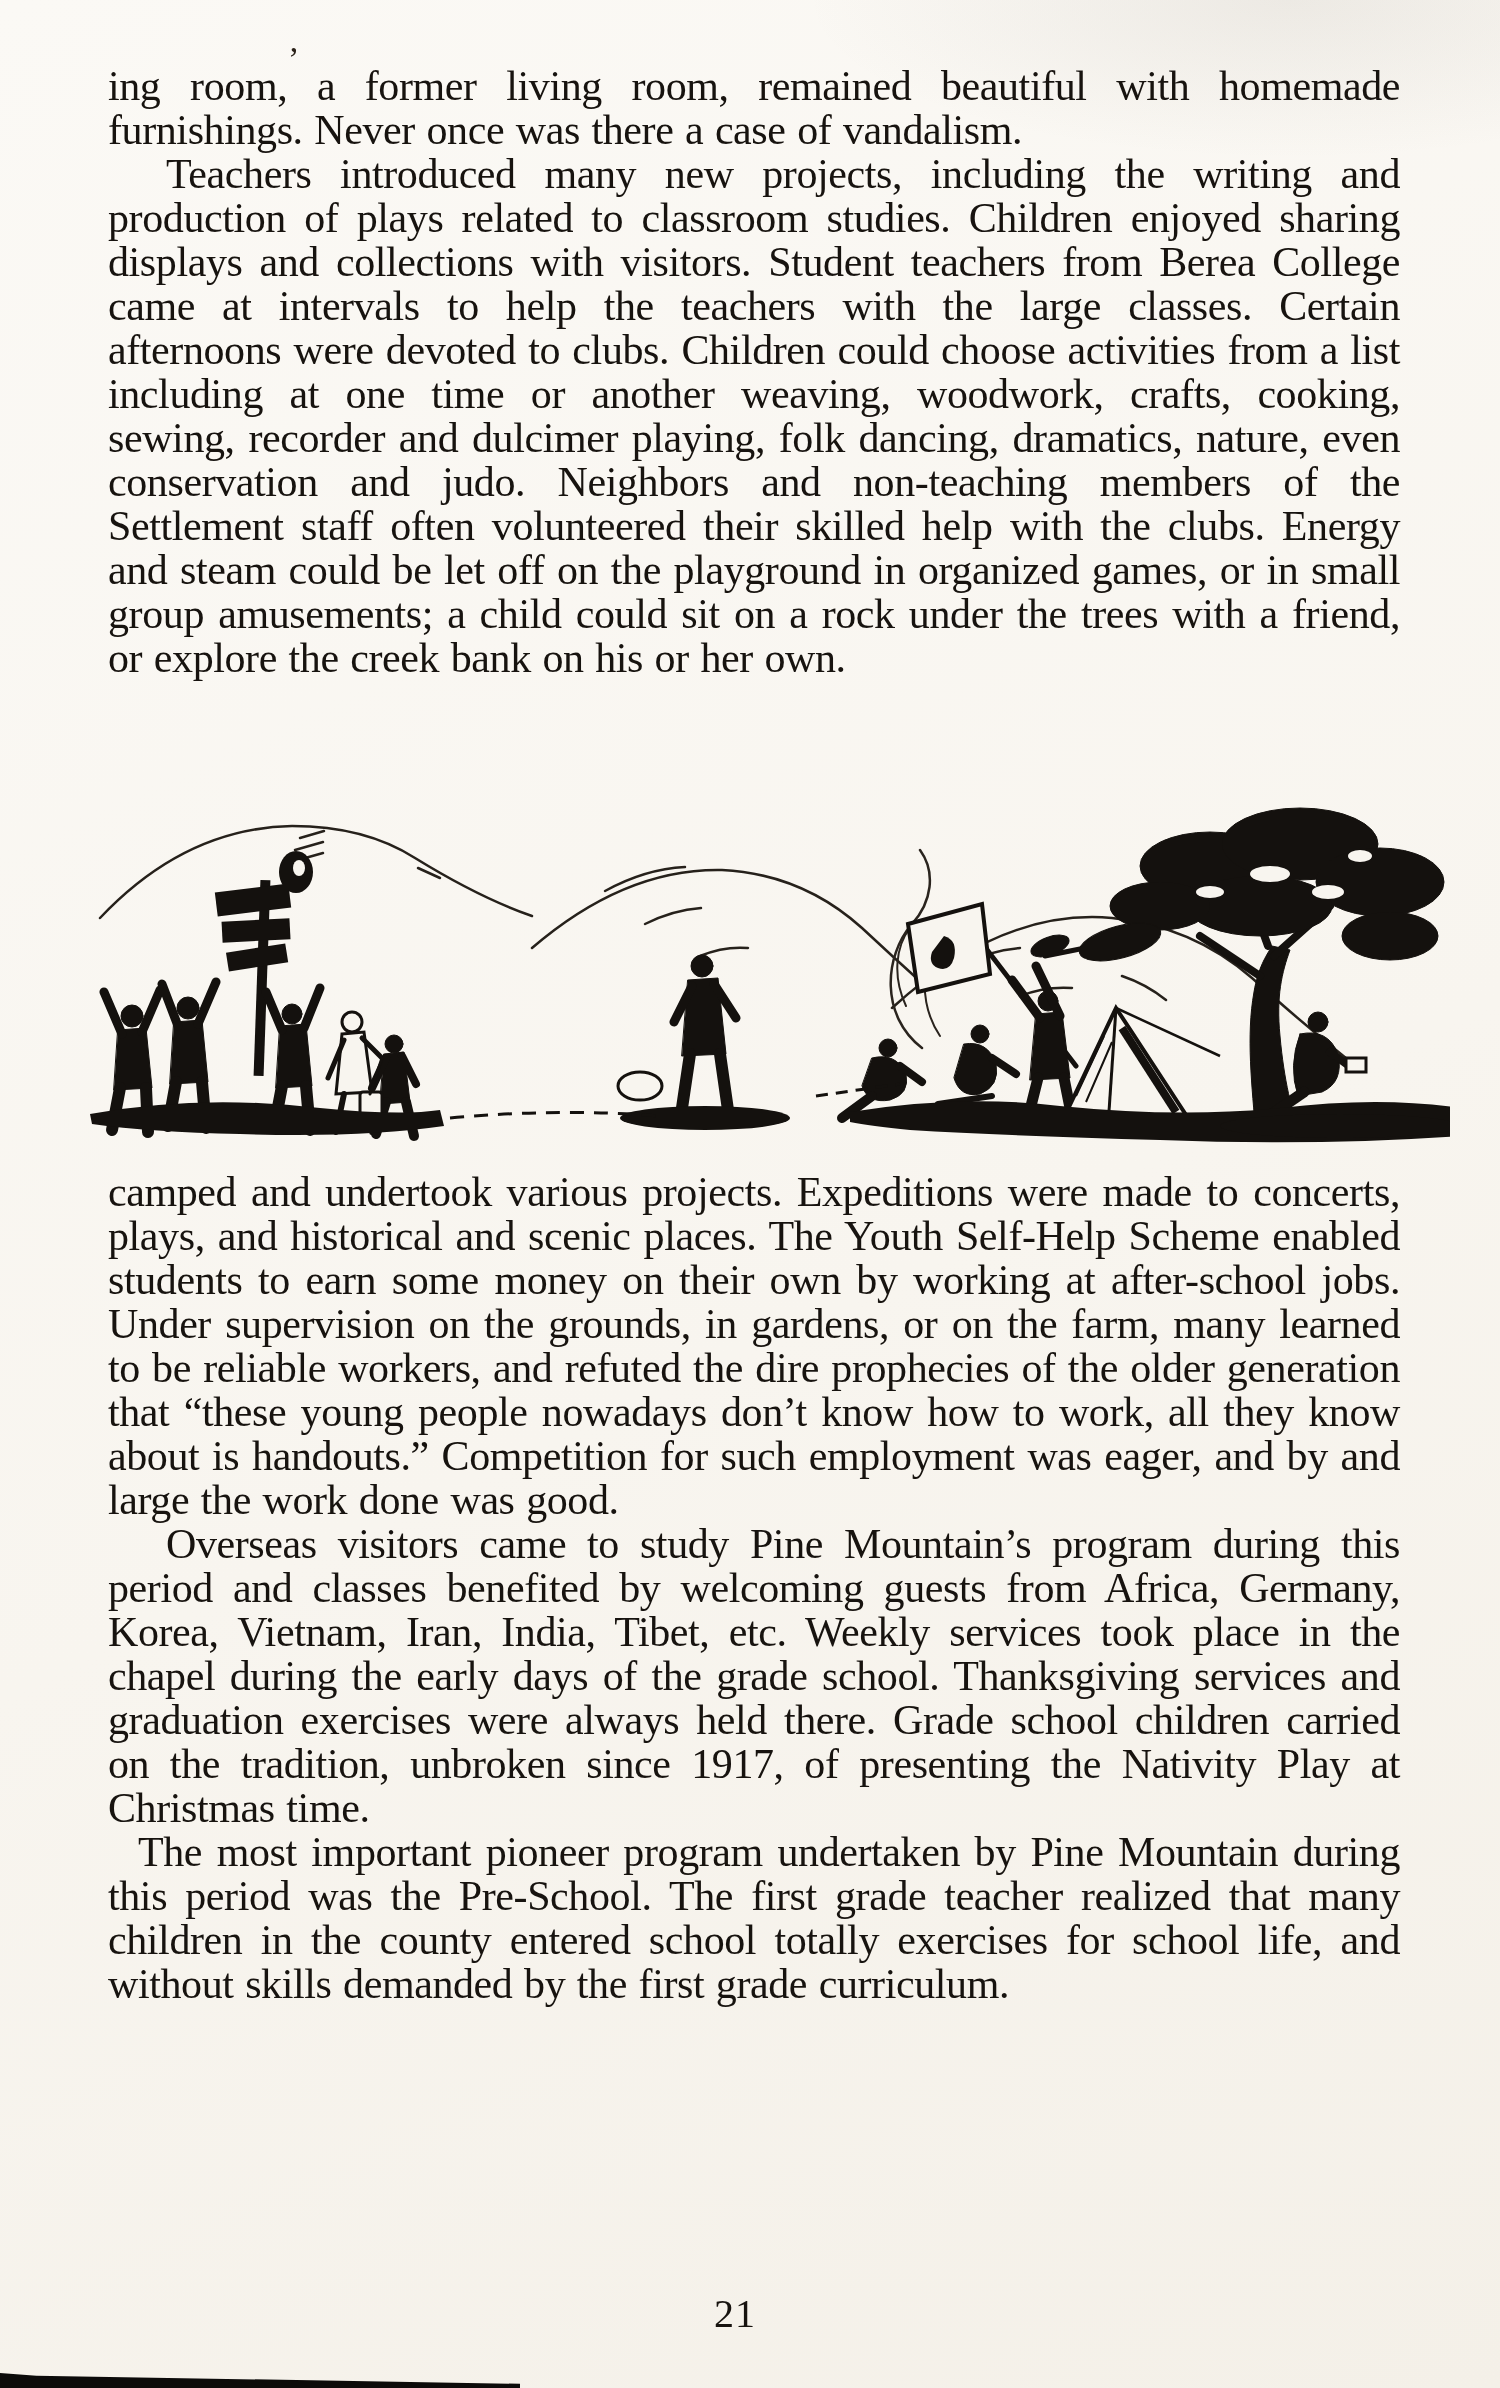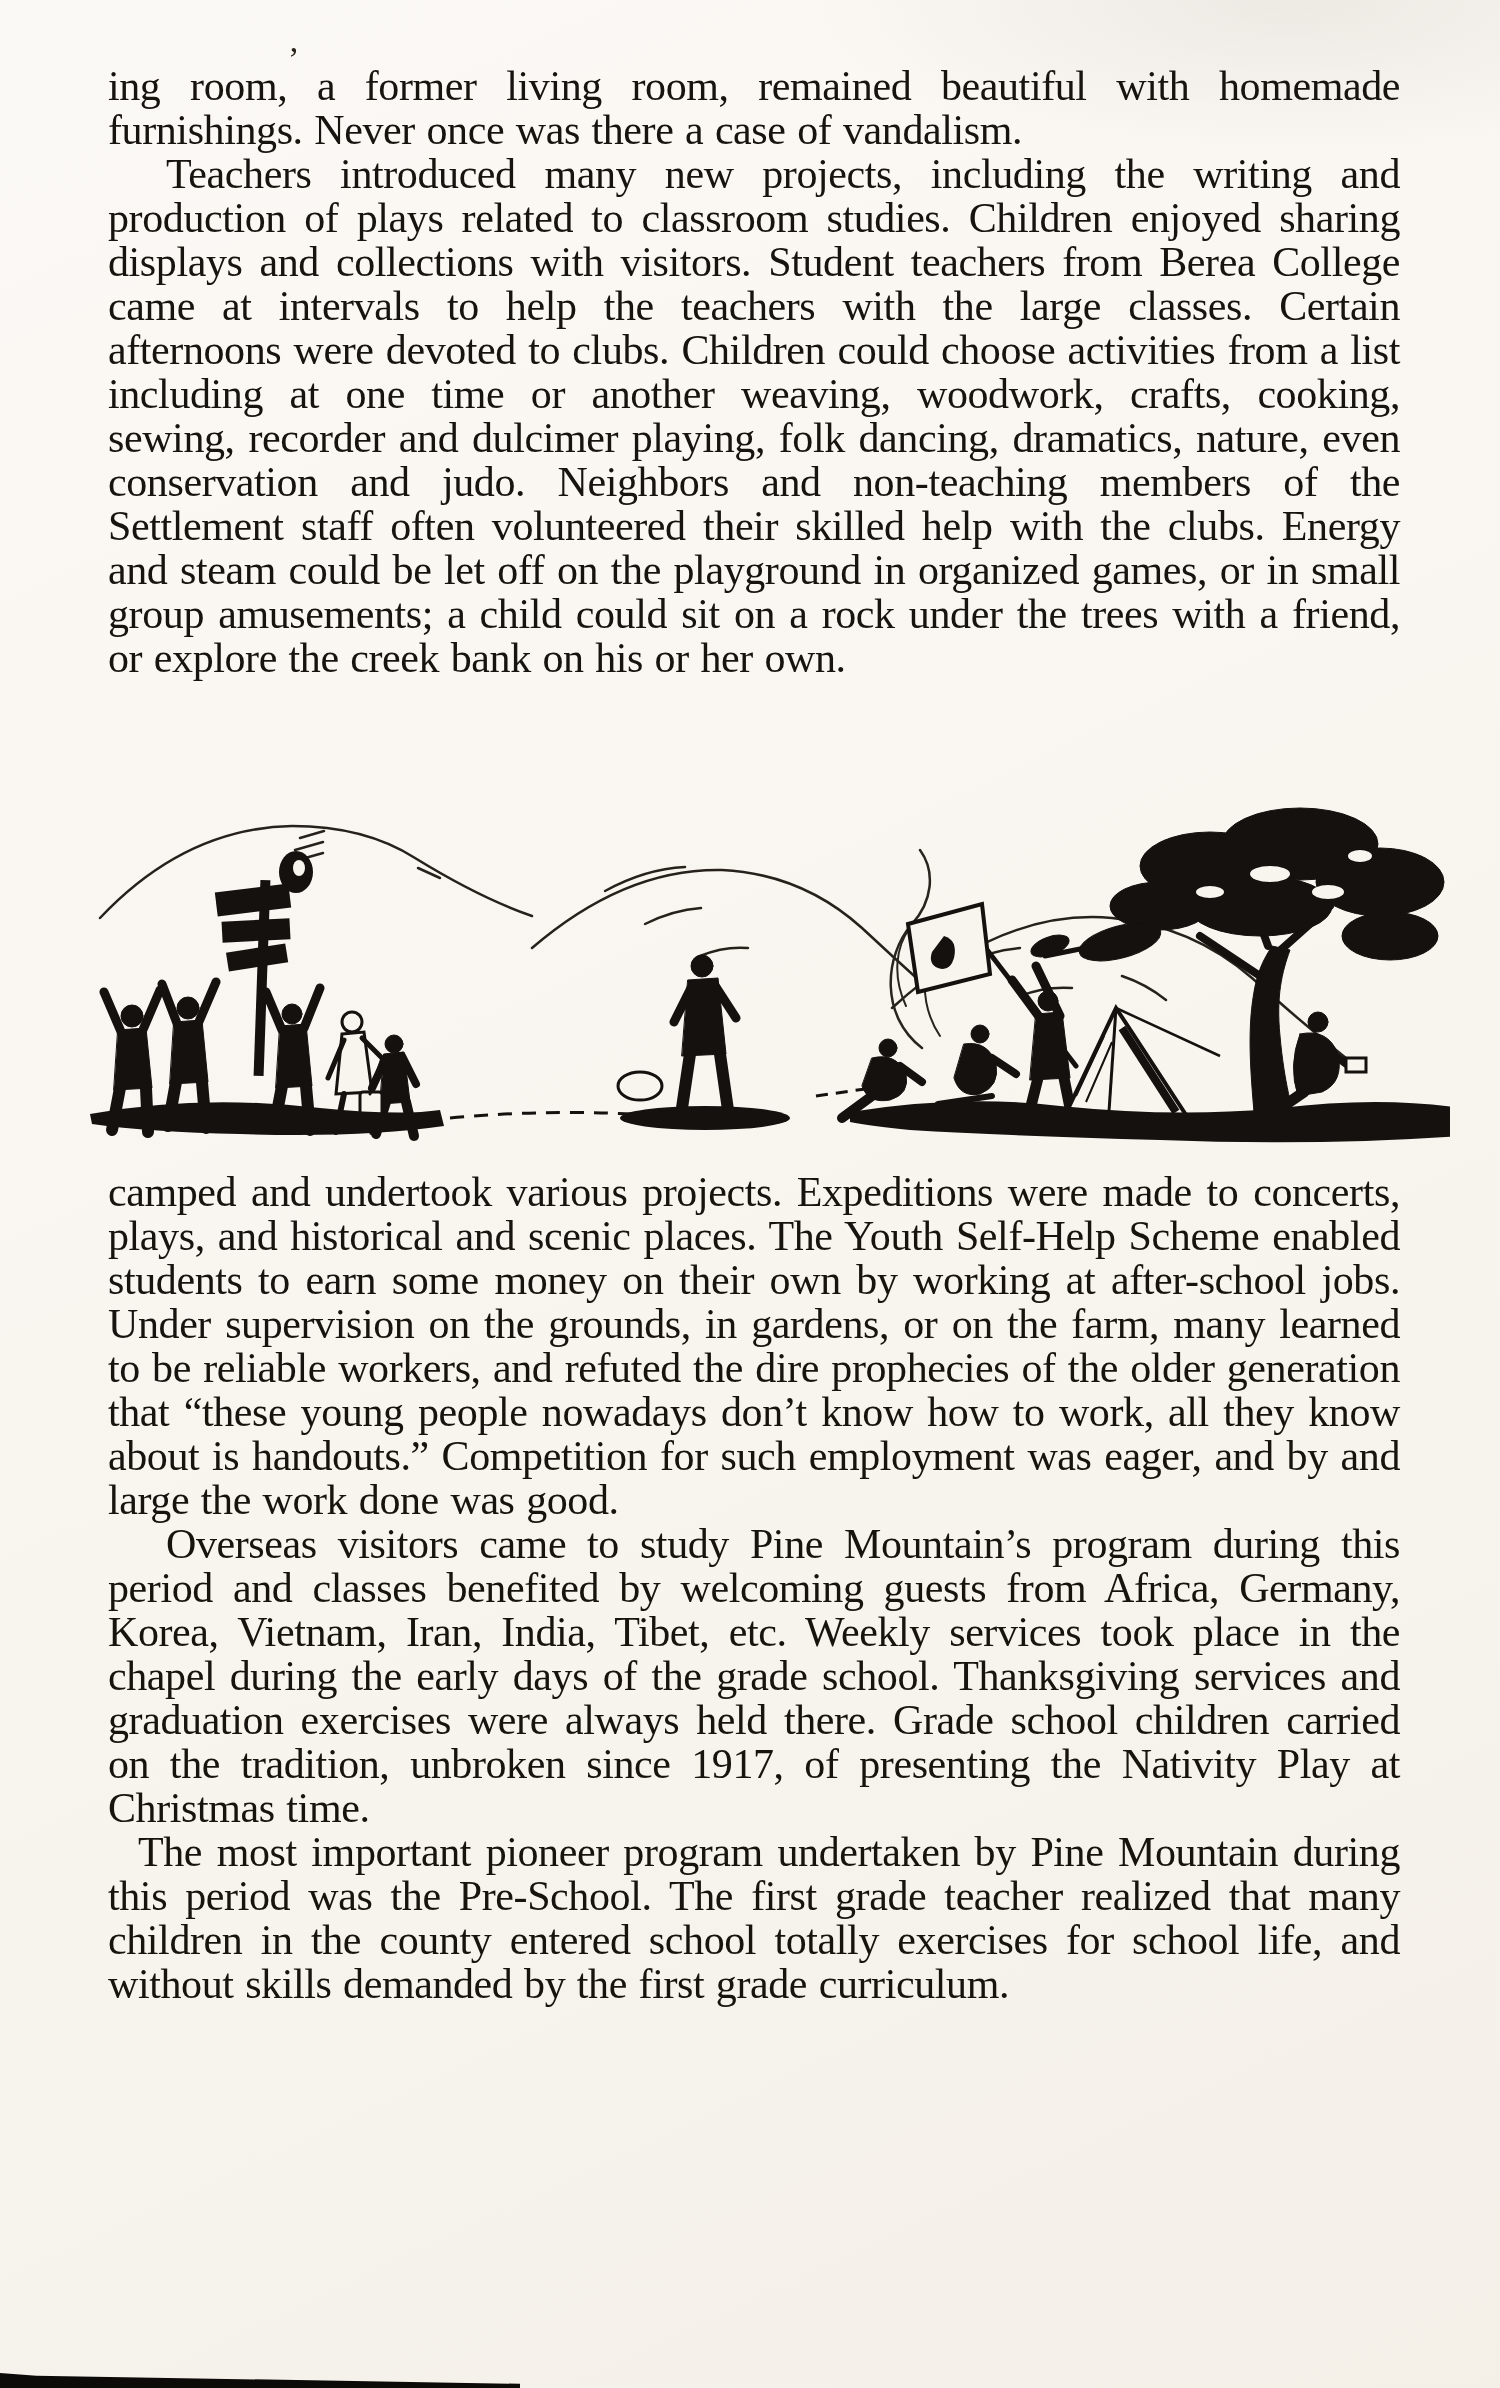--- a/index.html
+++ b/index.html
@@ -208,14 +208,15 @@
         <path d="M390 322 Q500 312 600 320" stroke-dasharray="14 10"></path>
         <path d="M756 300 L840 288" stroke-dasharray="12 8"></path>
       </g>
     </svg>
 
     <p>camped and undertook various projects. Expeditions were made to concerts, plays, and historical and scenic places. The Youth Self-Help Scheme enabled students to earn some money on their own by working at after-school jobs. Under supervision on the grounds, in gardens, or on the farm, many learned to be reliable workers, and refuted the dire prophecies of the older generation that “these young people nowadays don’t know how to work, all they know about is handouts.” Competition for such employment was eager, and by and large the work done was good.</p>
     <p class="indent">Overseas visitors came to study Pine Mountain’s program during this period and classes benefited by welcoming guests from Africa, Germany, Korea, Vietnam, Iran, India, Tibet, etc. Weekly services took place in the chapel during the early days of the grade school. Thanksgiving services and graduation exercises were always held there. Grade school children carried on the tradition, unbroken since 1917, of presenting the Nativity Play at Christmas time.</p>
     <p class="indent-small">The most important pioneer program undertaken by Pine Mountain during this period was the Pre-School. The first grade teacher realized that many children in the county entered school totally exercises for school life, and without skills demanded by the first grade curriculum.</p>
   </div>
 
+  <div class="page-number">21</div>
   <div class="bottom-wedge"></div>
 </div>
 
 </body></html>

